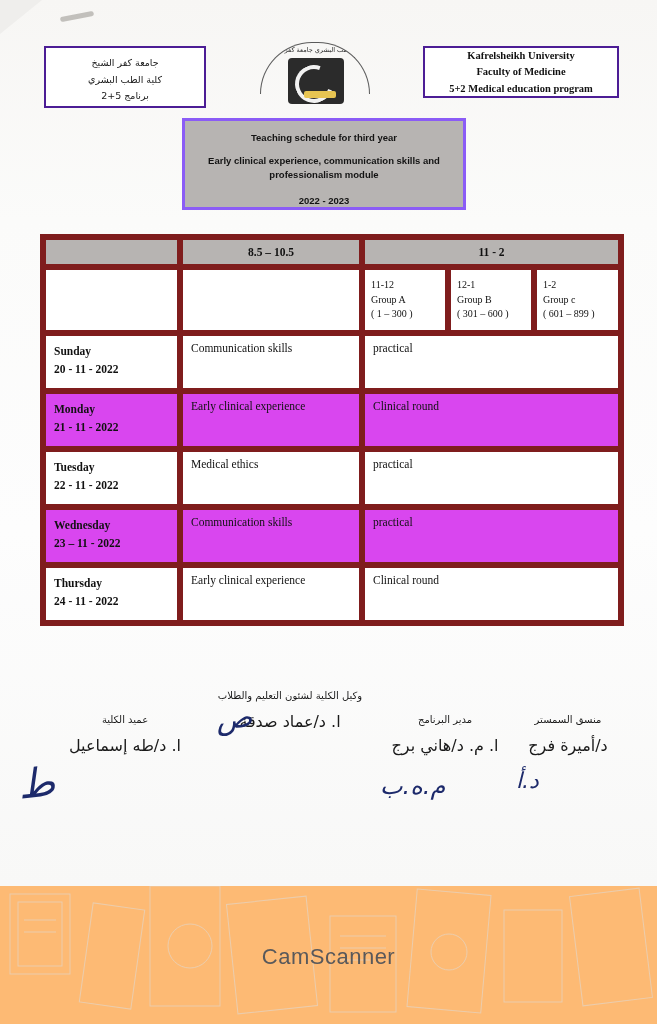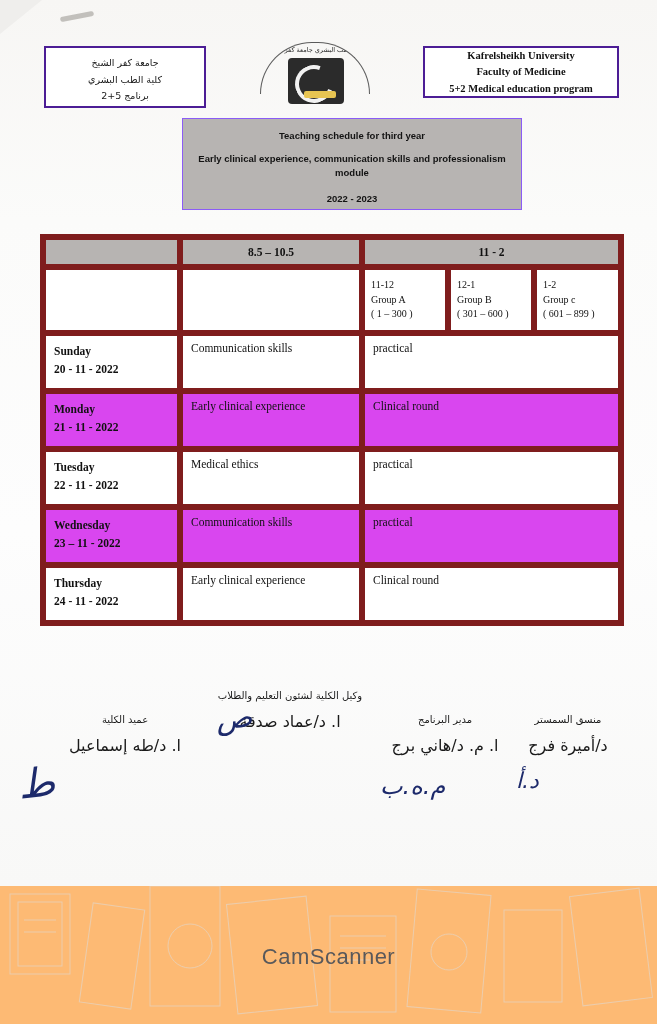--- a/index.html
+++ b/index.html
@@ -123,23 +123,23 @@
     left: 16px; bottom: 6px;
     width: 32px; height: 7px;
     background: #e7c452;
     border-radius: 2px;
   }
 
   
   .title-box {
     position: absolute;
     left: 182px; top: 118px;
-    width: 340px; height: 92px;
+    width: 284px; height: 92px;
     background: #b7b4b2;
-    border: 1px solid #8b5cf6;
+    border: 3px solid #8b5cf6;
     box-sizing: border-box;
     padding: 11px 12px 0 12px;
     text-align: center;
   }
   .title-box .t1 {
     font-size: 9.5px; font-weight: bold; color: #131313; margin-bottom: 11px;
   }
   .title-box .t2 {
     font-size: 9.5px; font-weight: bold; color: #131313; line-height: 1.5;
   }

